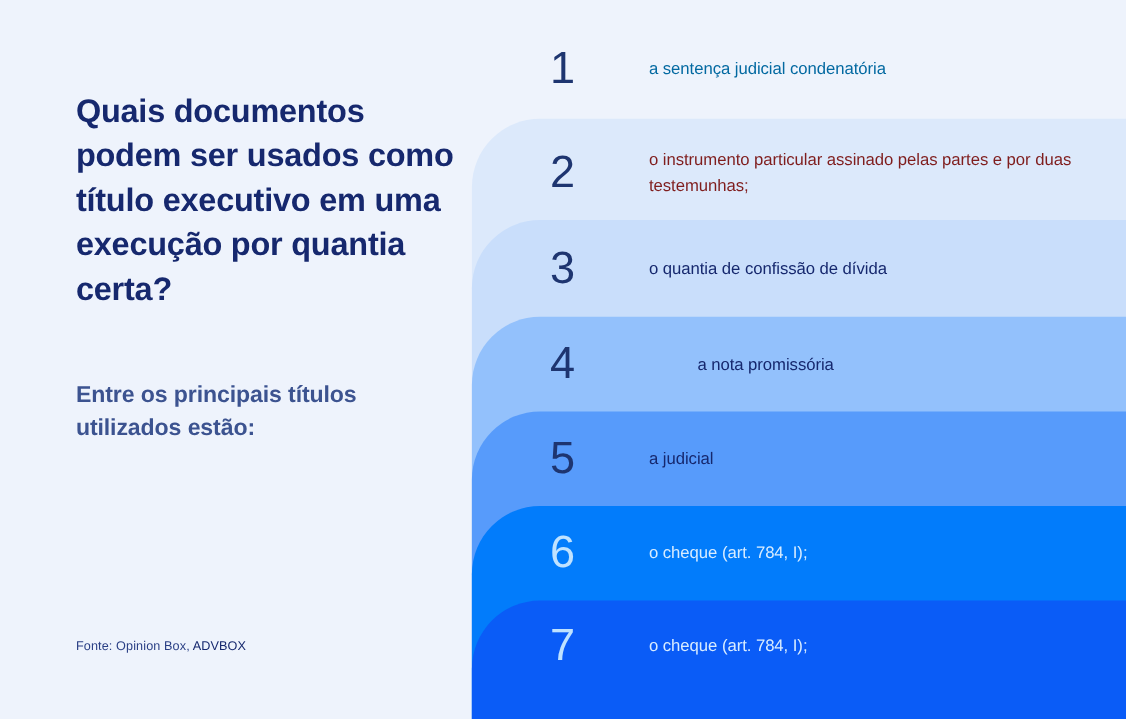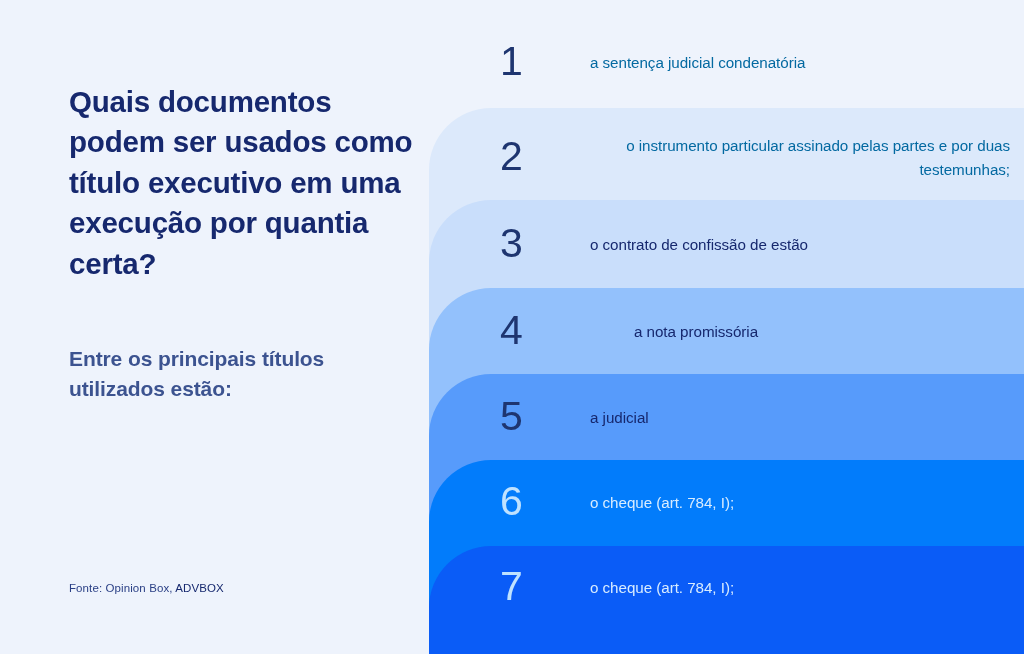--- a/index.html
+++ b/index.html
@@ -97,23 +97,23 @@
     <div class="band" style="top: 0px; left: 429px; height: 654px; background: rgb(238, 243, 252); z-index: 10; border-top-left-radius: 0px;"></div>
     <div class="band" style="top: 108px; left: 429px; height: 546px; background: rgb(220, 233, 251); z-index: 11;"></div>
     <div class="band" style="top: 200px; left: 429px; height: 454px; background: rgb(201, 222, 251); z-index: 12;"></div>
     <div class="band" style="top: 288px; left: 429px; height: 366px; background: rgb(147, 193, 252); z-index: 13;"></div>
     <div class="band" style="top: 374px; left: 429px; height: 280px; background: rgb(87, 155, 251); z-index: 14;"></div>
     <div class="band" style="top: 460px; left: 429px; height: 194px; background: rgb(2, 124, 251); z-index: 15;"></div>
     <div class="band" style="top: 546px; left: 429px; height: 108px; background: rgb(10, 92, 247); z-index: 16;"></div>
     <div class="band-number" style="color: rgb(30, 53, 112); top: 41px; z-index: 40; position: absolute;">1</div>
     <div class="band-text" style="color: #0369a1; z-index: 40; position: absolute; top: 50.5px;">a sentença judicial condenatória</div>
     <div class="band-number" style="color: rgb(30, 53, 112); top: 136px; z-index: 40; position: absolute;">2</div>
-    <div class="band-text" style="color: #0369a1; z-index: 40; position: absolute; top: 133.5px; text-align: right;">o instrumento particular assinado pelas partes e por duas testemunhas;</div>
+    <div class="band-text" style="color: #7f1d1d; z-index: 40; position: absolute; top: 133.5px;">o instrumento particular assinado pelas partes e por duas testemunhas;</div>
     <div class="band-number" style="color: rgb(30, 53, 112); top: 223px; z-index: 40; position: absolute;">3</div>
-    <div class="band-text" style="color: rgb(22, 40, 110); z-index: 40; position: absolute; top: 232.5px;">o contrato de confissão de estão</div>
+    <div class="band-text" style="color: rgb(22, 40, 110); z-index: 40; position: absolute; top: 232.5px;">o quantia de confissão de dívida</div>
     <div class="band-number" style="color: rgb(30, 53, 112); top: 310px; z-index: 40; position: absolute;">4</div>
     <div class="band-text" style="color: rgb(22, 40, 110); z-index: 40; position: absolute; top: 319.5px; margin-left: 44px;">a nota promissória</div>
     <div class="band-number" style="color: rgb(30, 53, 112); top: 396px; z-index: 40; position: absolute;">5</div>
     <div class="band-text" style="color: rgb(22, 40, 110); z-index: 40; position: absolute; top: 405.5px;">a judicial</div>
     <div class="band-number" style="color: rgb(191, 226, 255); top: 481px; z-index: 40; position: absolute;">6</div>
     <div class="band-text" style="color: rgb(216, 236, 255); z-index: 40; position: absolute; top: 490.5px;">o cheque (art. 784, I);</div>
     <div class="band-number" style="color: rgb(191, 226, 255); top: 566px; z-index: 40; position: absolute;">7</div>
     <div class="band-text" style="color: rgb(216, 236, 255); z-index: 40; position: absolute; top: 575.5px;">o cheque (art. 784, I);</div>
   </div>
 

